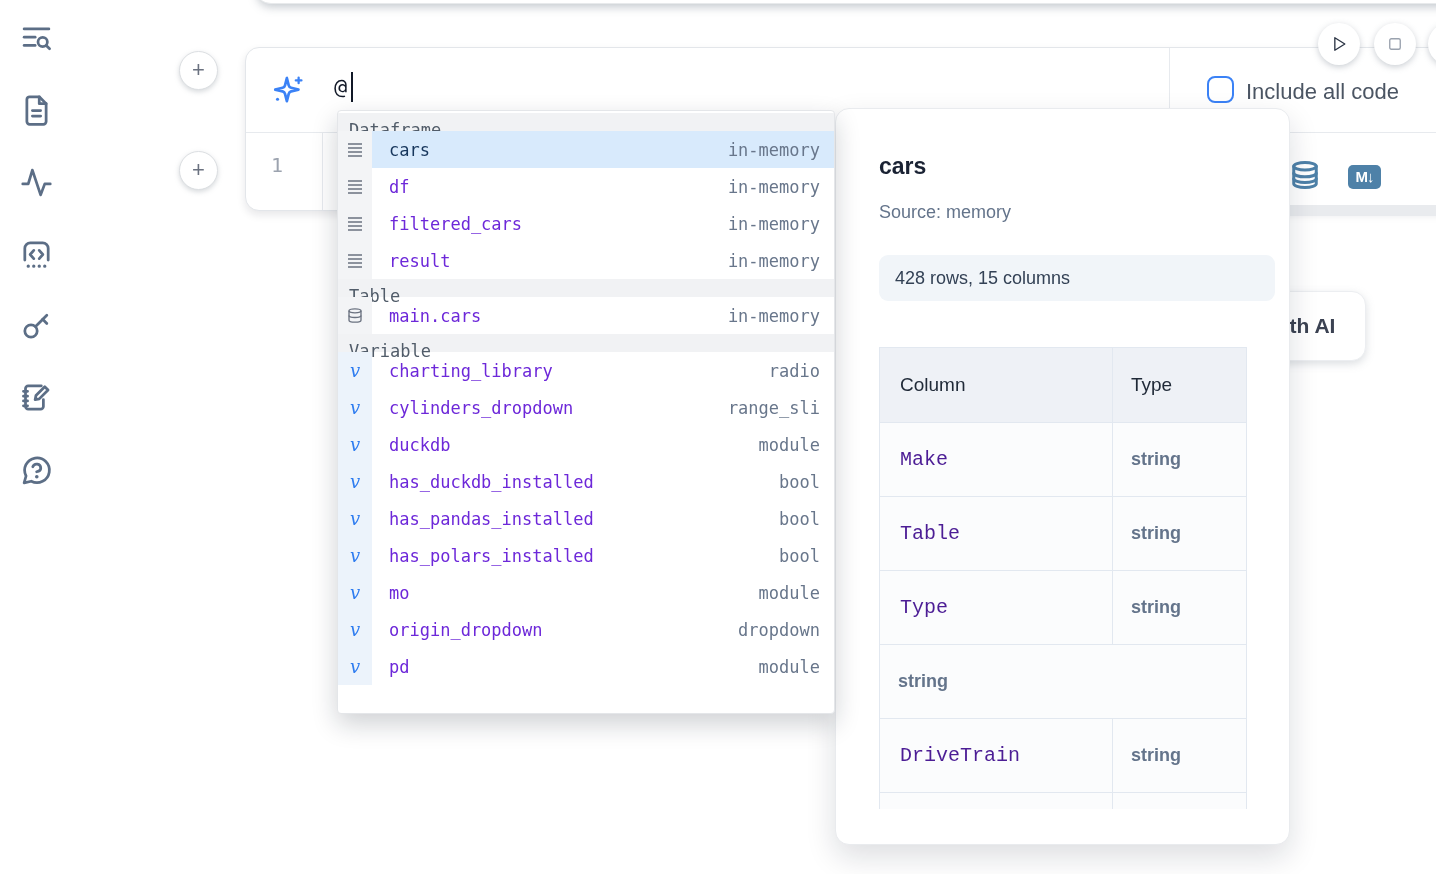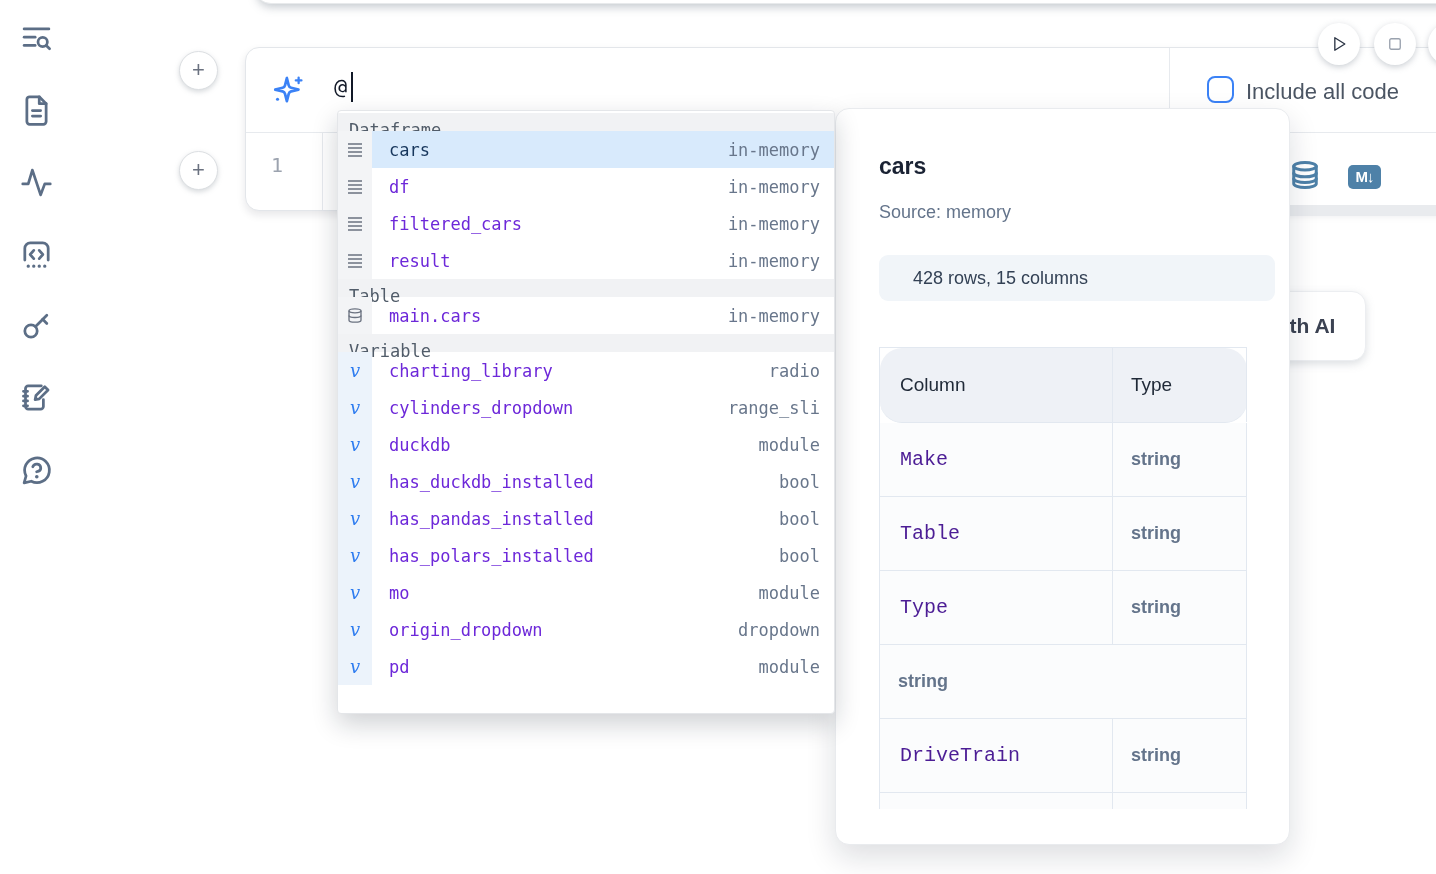--- a/index.html
+++ b/index.html
@@ -77,25 +77,25 @@
   .vglyph { font-family:"DejaVu Serif", serif; font-style:italic; font-size:18px; color:#2e7cf0; }
   .df-ic svg, .db-sm svg { display:block; }
 
   
   .panel { position:absolute; left:835px; top:108px; width:455px; height:737px; background:#fff;
     border:1px solid #e9ebee; border-radius:14px; z-index:30;
     box-shadow:0 12px 30px rgba(15,23,42,.14); }
   .panel-title { position:absolute; left:43px; top:44px; font-size:23px; font-weight:bold; color:#1a2233; }
   .panel-src { position:absolute; left:43px; top:93px; font-size:18px; color:#64748b; }
   .shape-badge { position:absolute; left:43px; top:146px; width:396px; height:46px; background:#f1f5f9;
-    border-radius:9px; font-size:18px; color:#334155; line-height:46px; padding-left:34px; }
+    border-radius:9px; font-size:18px; color:#334155; line-height:46px; padding-left:16px; }
   .schema { position:absolute; left:43px; top:238px; width:368px; height:462px; overflow:hidden;
     border-top:1px solid #e2e8f0; border-left:1px solid #e2e8f0; }
   .s-row { display:flex; height:74px; border-bottom:1px solid #e2e8f0; background:#fbfcfd; }
-  .s-row.hd { height:75px; background:#eef1f6;border-radius:22px; }
+  .s-row.hd { height:75px; background:#eef1f6; }
   .s-c1 { width:233px; border-right:1px solid #e2e8f0; display:flex; align-items:center; padding-left:20px; }
   .s-c2 { flex:1; border-right:1px solid #e2e8f0; display:flex; align-items:center; padding-left:18px; }
   .s-row.hd .s-c1, .s-row.hd .s-c2 { font-family:"Liberation Sans", sans-serif; font-size:19px; color:#1f2937; }
   .s-row .colname { font-family:Liberation Mono, monospace; font-size:20px; color:#4c1d95; }
   .s-row .coltype { font-size:18px; color:#64748b;font-weight:bold; }
 </style>
 </head>
 <body>
 
 <div class="page">

